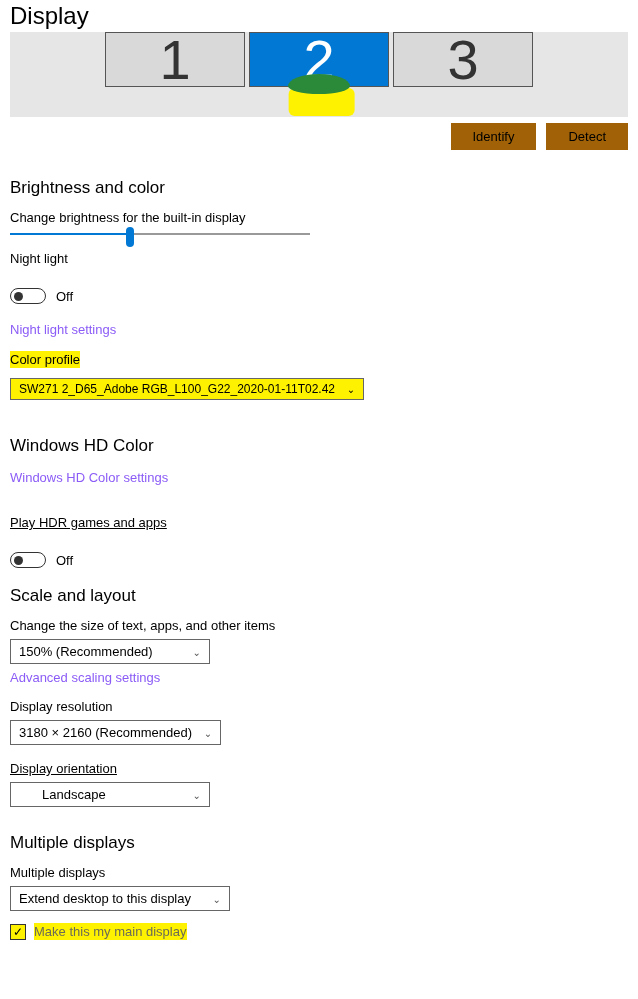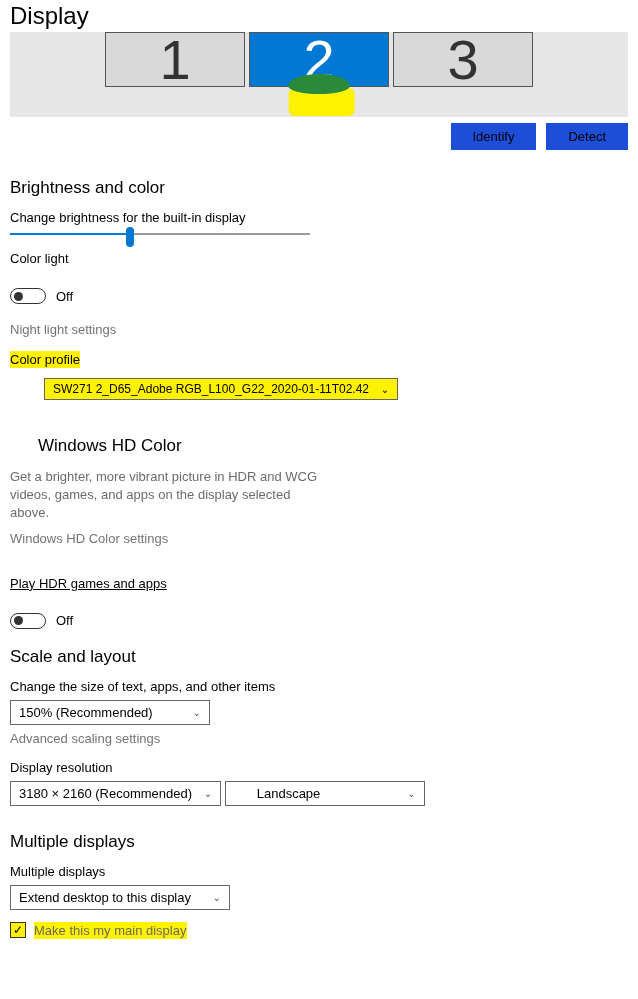--- a/index.html
+++ b/index.html
@@ -60,21 +60,21 @@
     top: 56px; left: 50%; transform: translateX(-46%);
     z-index: 1;
   }
   .btn-row {
     display: flex;
     justify-content: flex-end;
     gap: 10px;
     margin-bottom: 28px;
   }
   .btn {
-    background: #1d4ed8;
+    background: #a16207;
     border: none;
     padding: 6px 22px;
     font-size: 13px;
     cursor: pointer;
     font-family: inherit;
   }
   .section-title {
     font-size: 17px;
     font-weight: 400;
     margin: 18px 0 12px 0;
@@ -124,21 +124,21 @@
     background: #fff;
   }
   .toggle .knob {
     position: absolute;
     width: 9px; height: 9px;
     background: #333;
     border-radius: 50%;
     top: 2.5px; left: 3px;
   }
   .link {
-    color: #737373;
+    color: #8b5cf6;
     font-size: 13px;
     cursor: pointer;
     margin: 6px 0 14px 0;
     display: inline-block;
   }
   .hl-row {
     background: #fff200;
     padding: 1px 0;
     display: inline-block;
   }
@@ -157,21 +157,20 @@
     right: 8px;
     top: 50%;
     transform: translateY(-50%);
     font-size: 10px;
     color: #555;
   }
   .profile-wrap {
     display: flex;
     align-items: flex-start;
     margin-bottom: 6px;
-    margin-left: 34px;
   }
   .profile-dd {
     border: 1px solid #666;
     padding: 3px 28px 3px 8px;
     font-size: 12px;
     position: relative;
     cursor: pointer;
     min-width: 298px;
     background: #fff200;
   }
@@ -236,43 +235,42 @@
   
   <div class="section-title">Brightness and color</div>
   <div class="label-text">Change brightness for the built-in display</div>
   <div class="slider-wrap">
     <div class="slider-track">
       <div class="slider-fill" id="slider-fill" style="width: 40%;"></div>
       <div class="slider-thumb" id="slider-thumb" style="left: 40%;"></div>
     </div>
   </div>
 
-  <div class="label-text">Color light</div>
+  <div class="label-text">Night light</div>
   <div class="toggle-row">
     <div class="toggle">
         <div class="knob"></div>
       </div>
     <span>Off</span>
   </div>
   <div class="link">Night light settings</div>
 
   <div>
     <span class="label-text hl-row">Color profile</span>
   </div>
   <div class="profile-wrap" style="margin-top:4px;">
     <div class="profile-dd">
       <span>SW271 2_D65_Adobe RGB_L100_G22_2020-01-11T02.42</span>
       <span class="chev">⌄</span>
     </div>
     <div class="profile-extend"></div>
   </div>
 
   
-  <div class="section-title" style="margin-top:36px;margin-left:28px;">Windows HD Color</div>
-  <div class="desc-text">Get a brighter, more vibrant picture in HDR and WCG videos, games, and apps on the display selected above.</div>
+  <div class="section-title" style="margin-top:36px;">Windows HD Color</div>
   <div class="link" style="margin-top:2px;">Windows HD Color settings</div>
 
   <div class="label-text mt">Play HDR games and apps</div>
   <div class="toggle-row">
     <div class="toggle">
         <div class="knob"></div>
       </div>
     <span>Off</span>
   </div>
 
@@ -284,20 +282,21 @@
     <span class="chev">⌄</span>
   </div>
   <div><span class="link">Advanced scaling settings</span></div>
 
   <div class="label-text">Display resolution</div>
   <div class="dropdown" style="min-width:210px;">
     <span>3180 × 2160 (Recommended)</span>
     <span class="chev">⌄</span>
   </div>
 
+  <div class="label-text mt">Display orientation</div>
   <div class="dropdown" style="min-width:200px;padding-left:31px;">
     <span>Landscape</span>
     <span class="chev">⌄</span>
   </div>
 
   
   <div class="section-title" style="margin-top:26px;">Multiple displays</div>
   <div class="label-text">Multiple displays</div>
   <div class="dropdown" style="min-width:220px;">
     <span>Extend desktop to this display</span>

